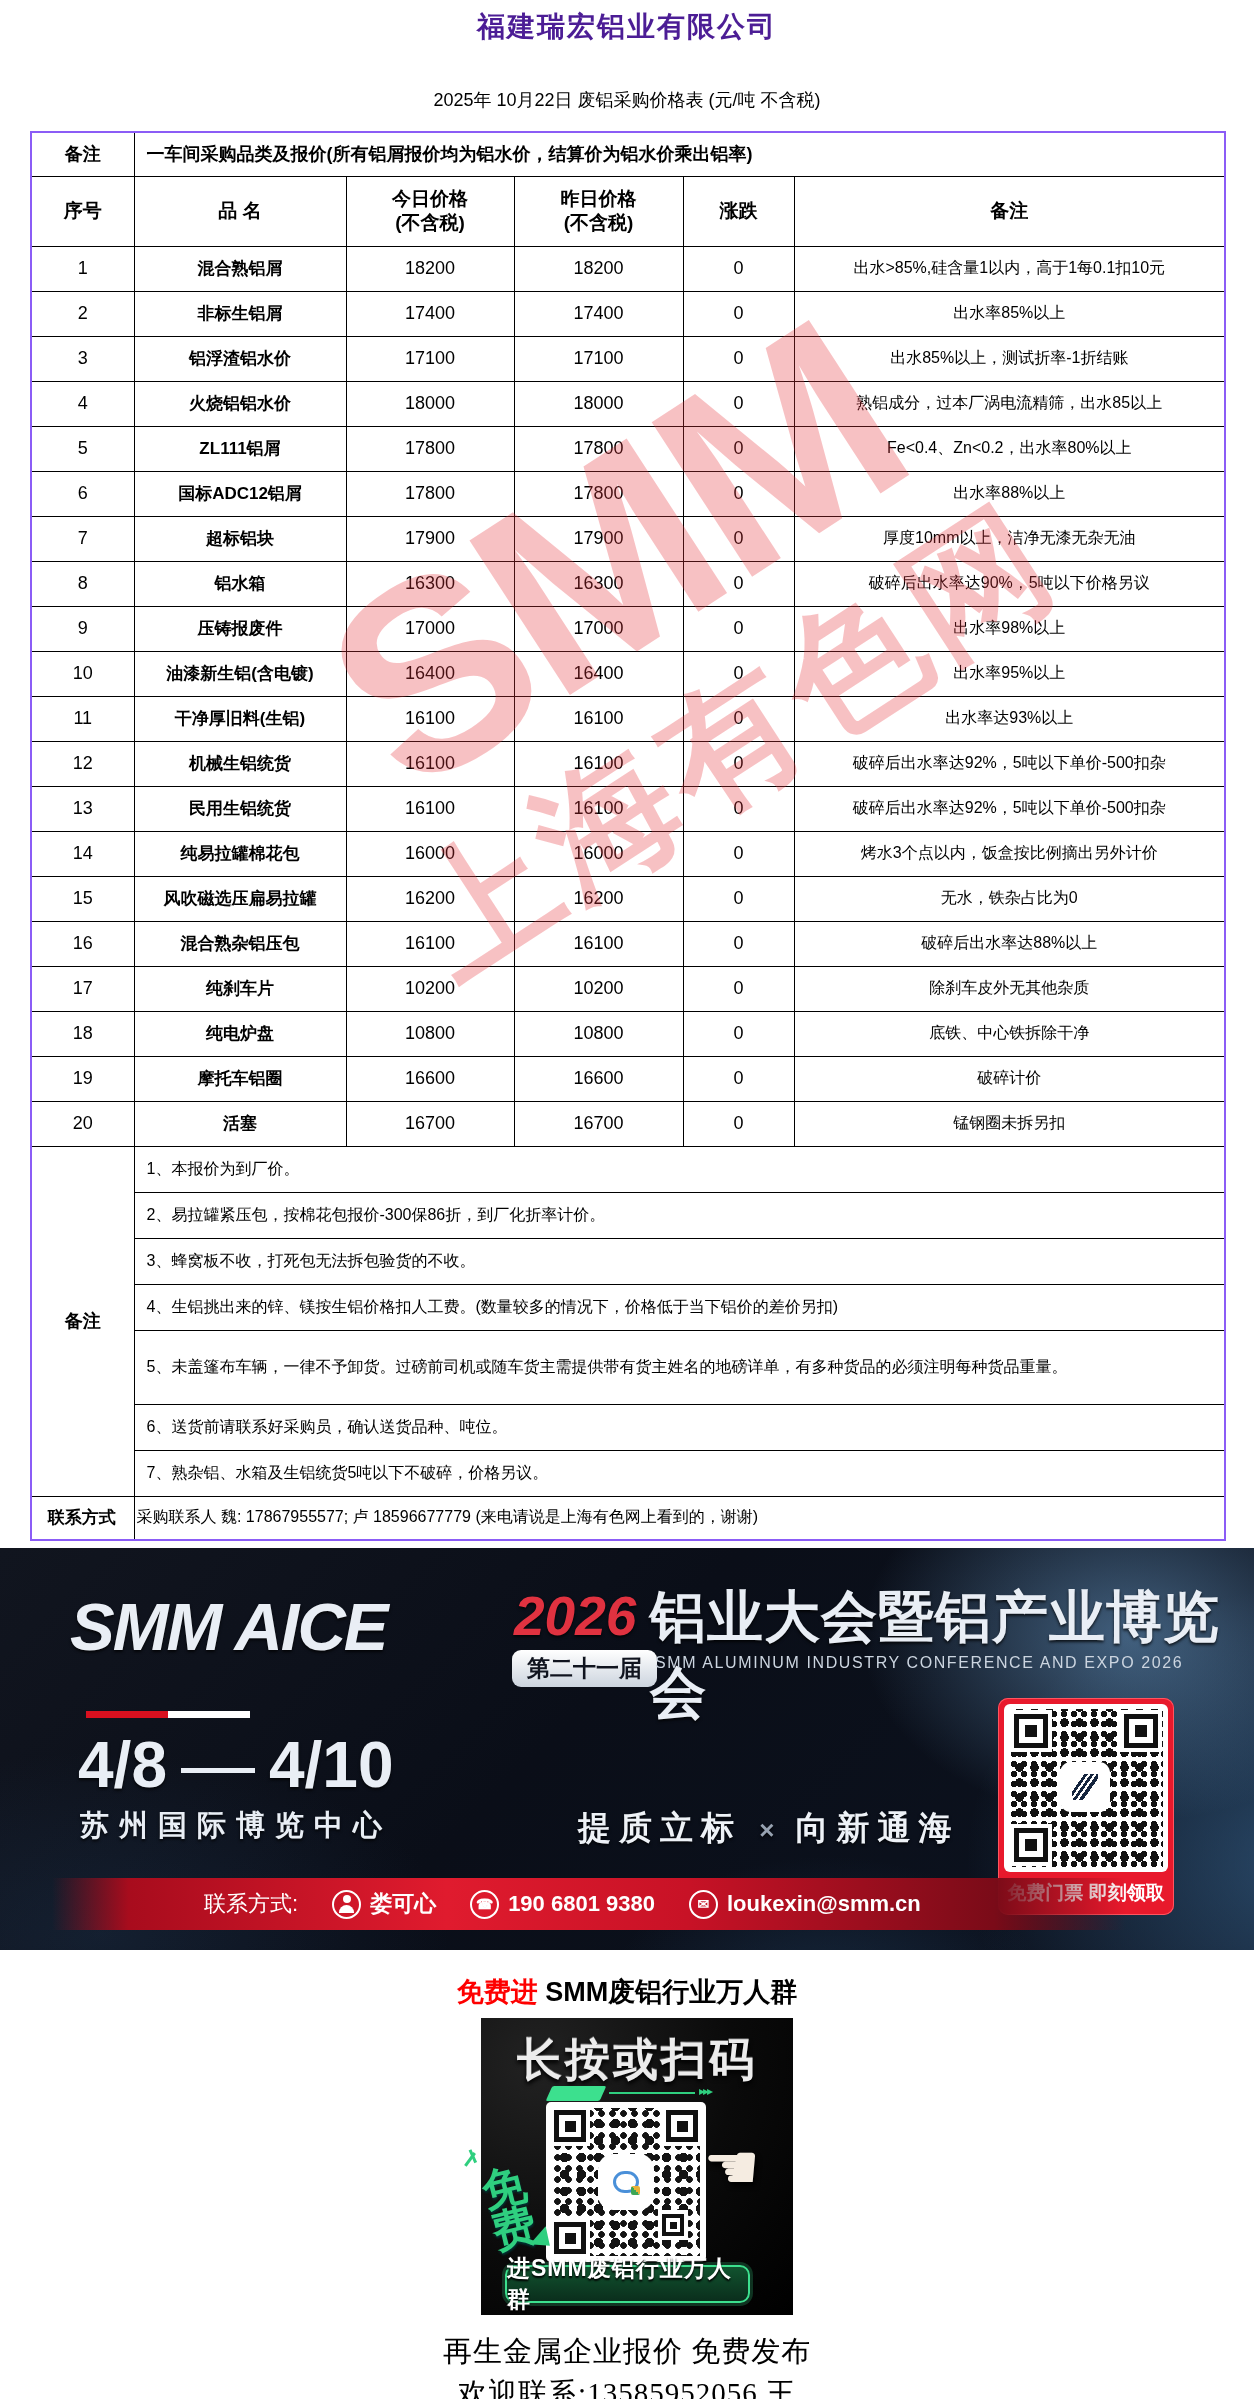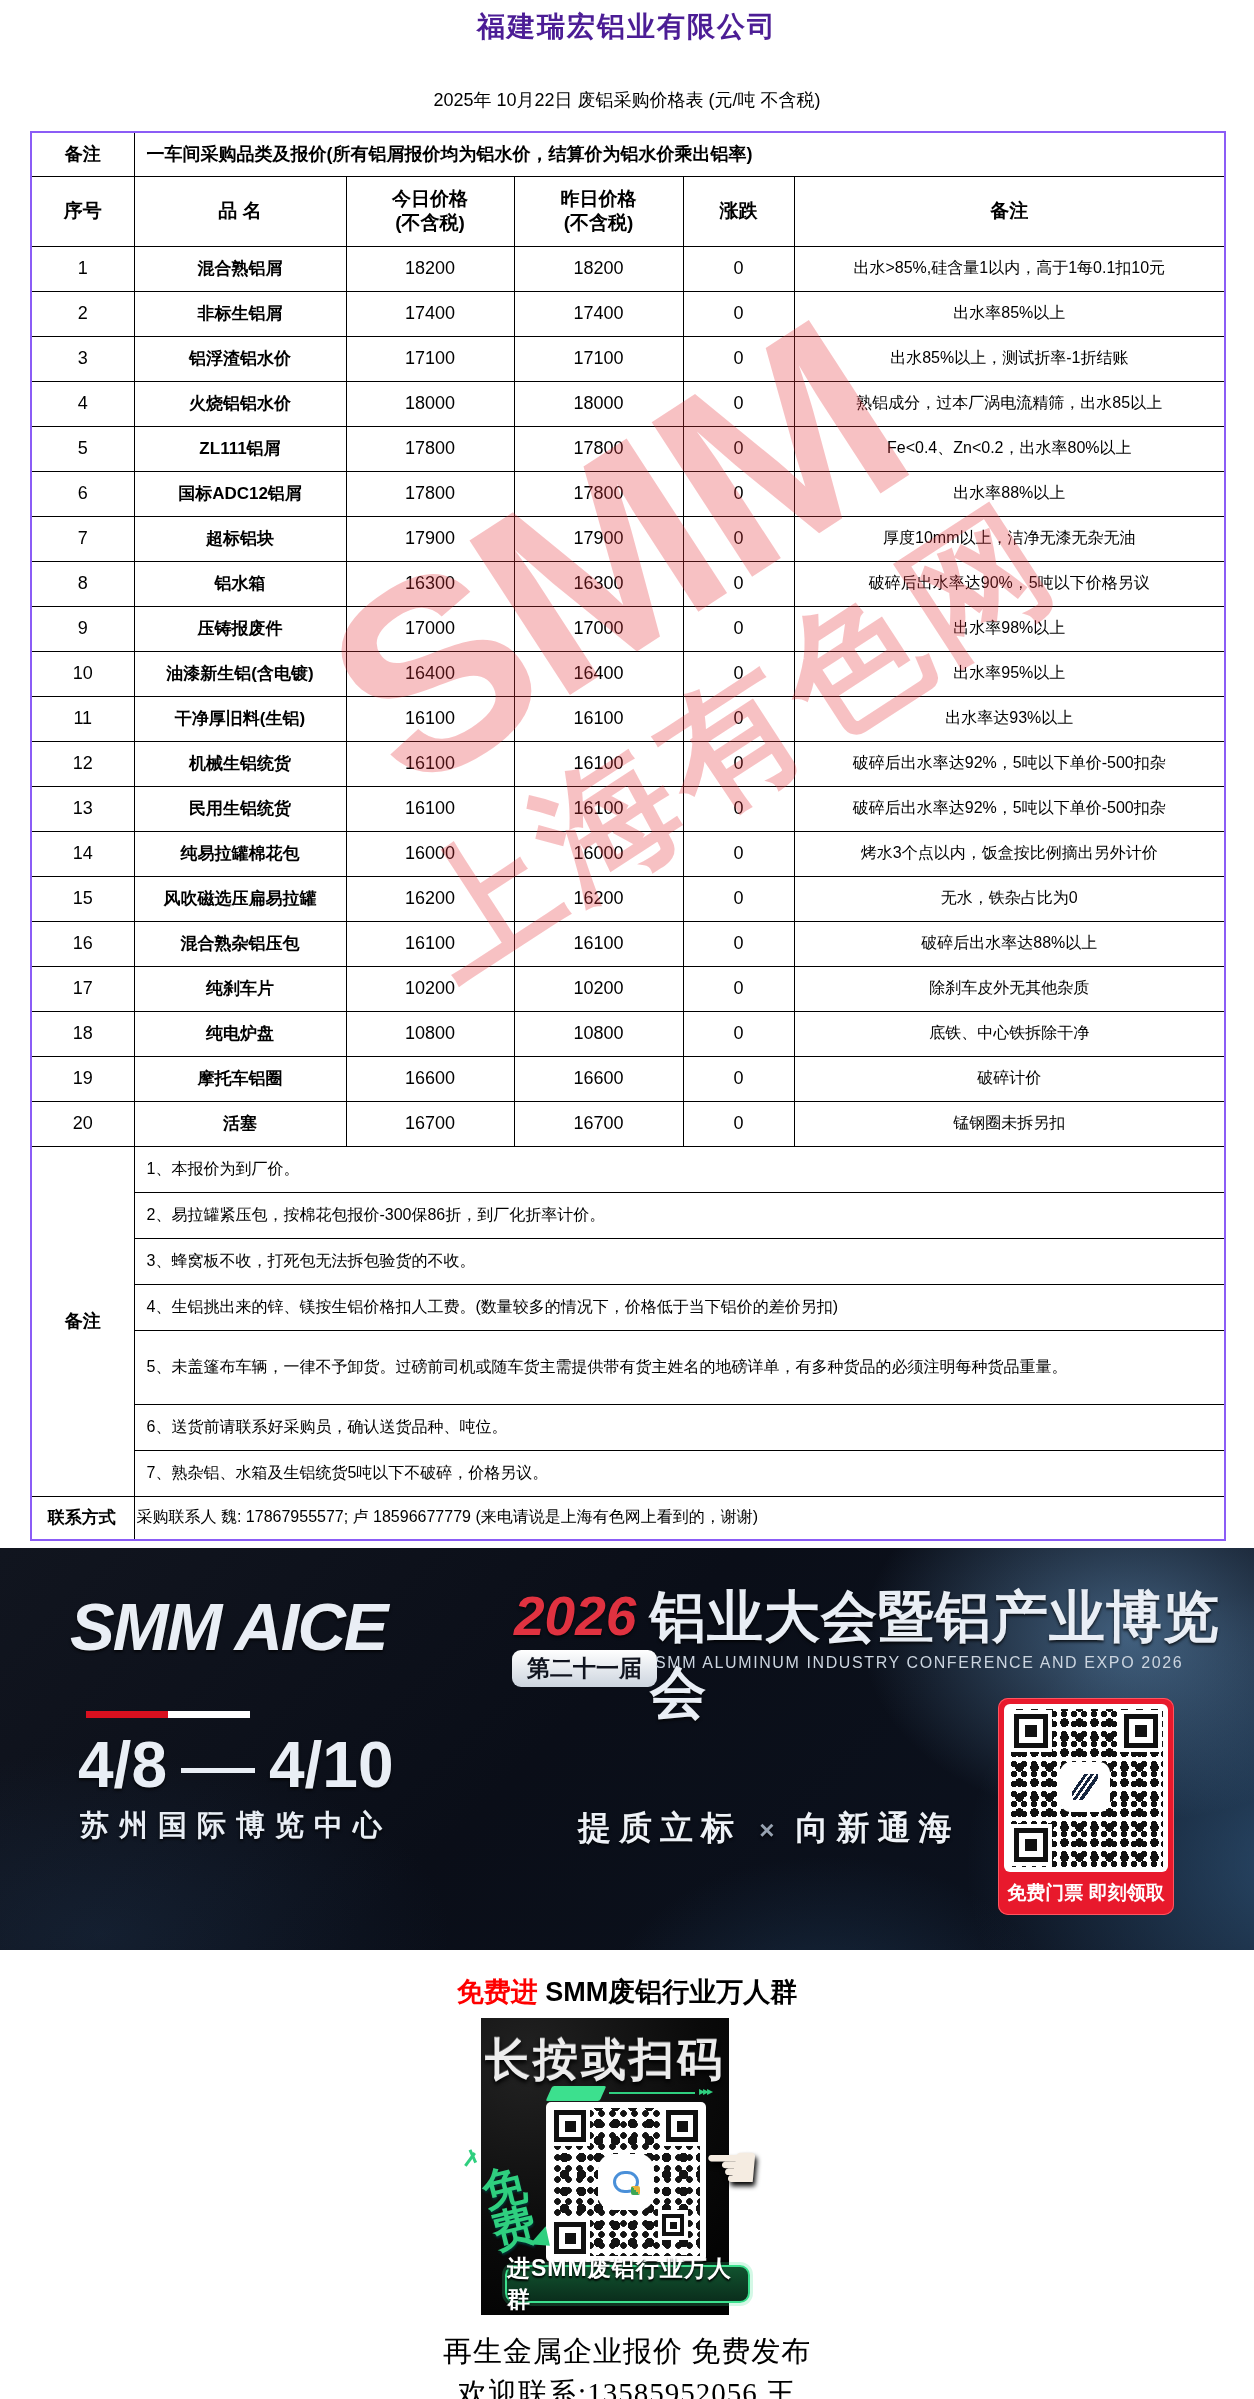--- a/index.html
+++ b/index.html
@@ -97,21 +97,21 @@
        linear-gradient(125deg, transparent 42%, #15253e 42% 50%, transparent 50%),
        linear-gradient(125deg, transparent 56%, #15253e 56% 66%, transparent 66%); }
   .t-label { text-align:center; color:#fff; font-size:19px; font-weight:bold; padding:8px 0 4px; }
 
   
   .promo { position:absolute; top:1974px; left:0; width:100%; text-align:center;
            font-size:27px; font-weight:900; color:#000; }
   .promo .red { color:#fe0000; }
 
   
-  .qrcard { position:absolute; top:2018px; left:481px; width:248px; height:297px;
+  .qrcard { position:absolute; top:2018px; left:481px; width:312px; height:297px;
             background:radial-gradient(circle at 18% 15%, #222 0%, #0a0a0a 55%, #000 100%); }
   .qr-title { position:absolute; top:12px; left:0; width:100%; text-align:center;
               font-size:45px; font-weight:900; color:#ececec; letter-spacing:3px;
               text-shadow:0 3px 4px #000, 0 -1px 0 #666; }
   .g-tab { position:absolute; left:68px; top:68px; width:54px; height:15px; background:#3ce08e;
            transform:skewX(-24deg); border-radius:2px; }
   .g-line { position:absolute; left:128px; top:74px; width:86px; height:2px; background:#2fcf7f; }
   .g-arrows { position:absolute; left:218px; top:66px; font-size:12px; color:#2fcf7f; letter-spacing:-2px; }
   .qr-big { position:absolute; left:65px; top:84px; width:160px; height:160px; background:#fff;
             border-radius:5px; }
@@ -430,20 +430,38 @@
         <div class="finder" style="left:10px;bottom:10px;width:34px;height:34px;">
             <i style="width:12px;height:12px;"></i>
           </div>
         <div class="tq-logo">
             <i></i>
           </div>
       </div>
       <div class="t-label">免费门票 即刻领取</div>
     </div>
 
+    <div class="b-bar">
+      <span class="lbl">联系方式:</span>
+      <span class="b-item">
+        <span class="cic">
+            <span class="p-head"></span>
+            <span class="p-body"></span>
+          </span>
+        <span>娄可心</span>
+      </span>
+      <span class="b-item">
+        <span class="cic">☎</span>
+        <span>190 6801 9380</span>
+      </span>
+      <span class="b-item">
+        <span class="cic">✉</span>
+        <span>loukexin@smm.cn</span>
+      </span>
+    </div>
   </div>
 
   <div class="promo">
     <span class="red">免费进</span><span> SMM废铝行业万人群</span>
   </div>
 
   <div class="qrcard">
     <div class="qr-title">长按或扫码</div>
     <div class="g-tab"></div>
     <div class="g-line"></div>

